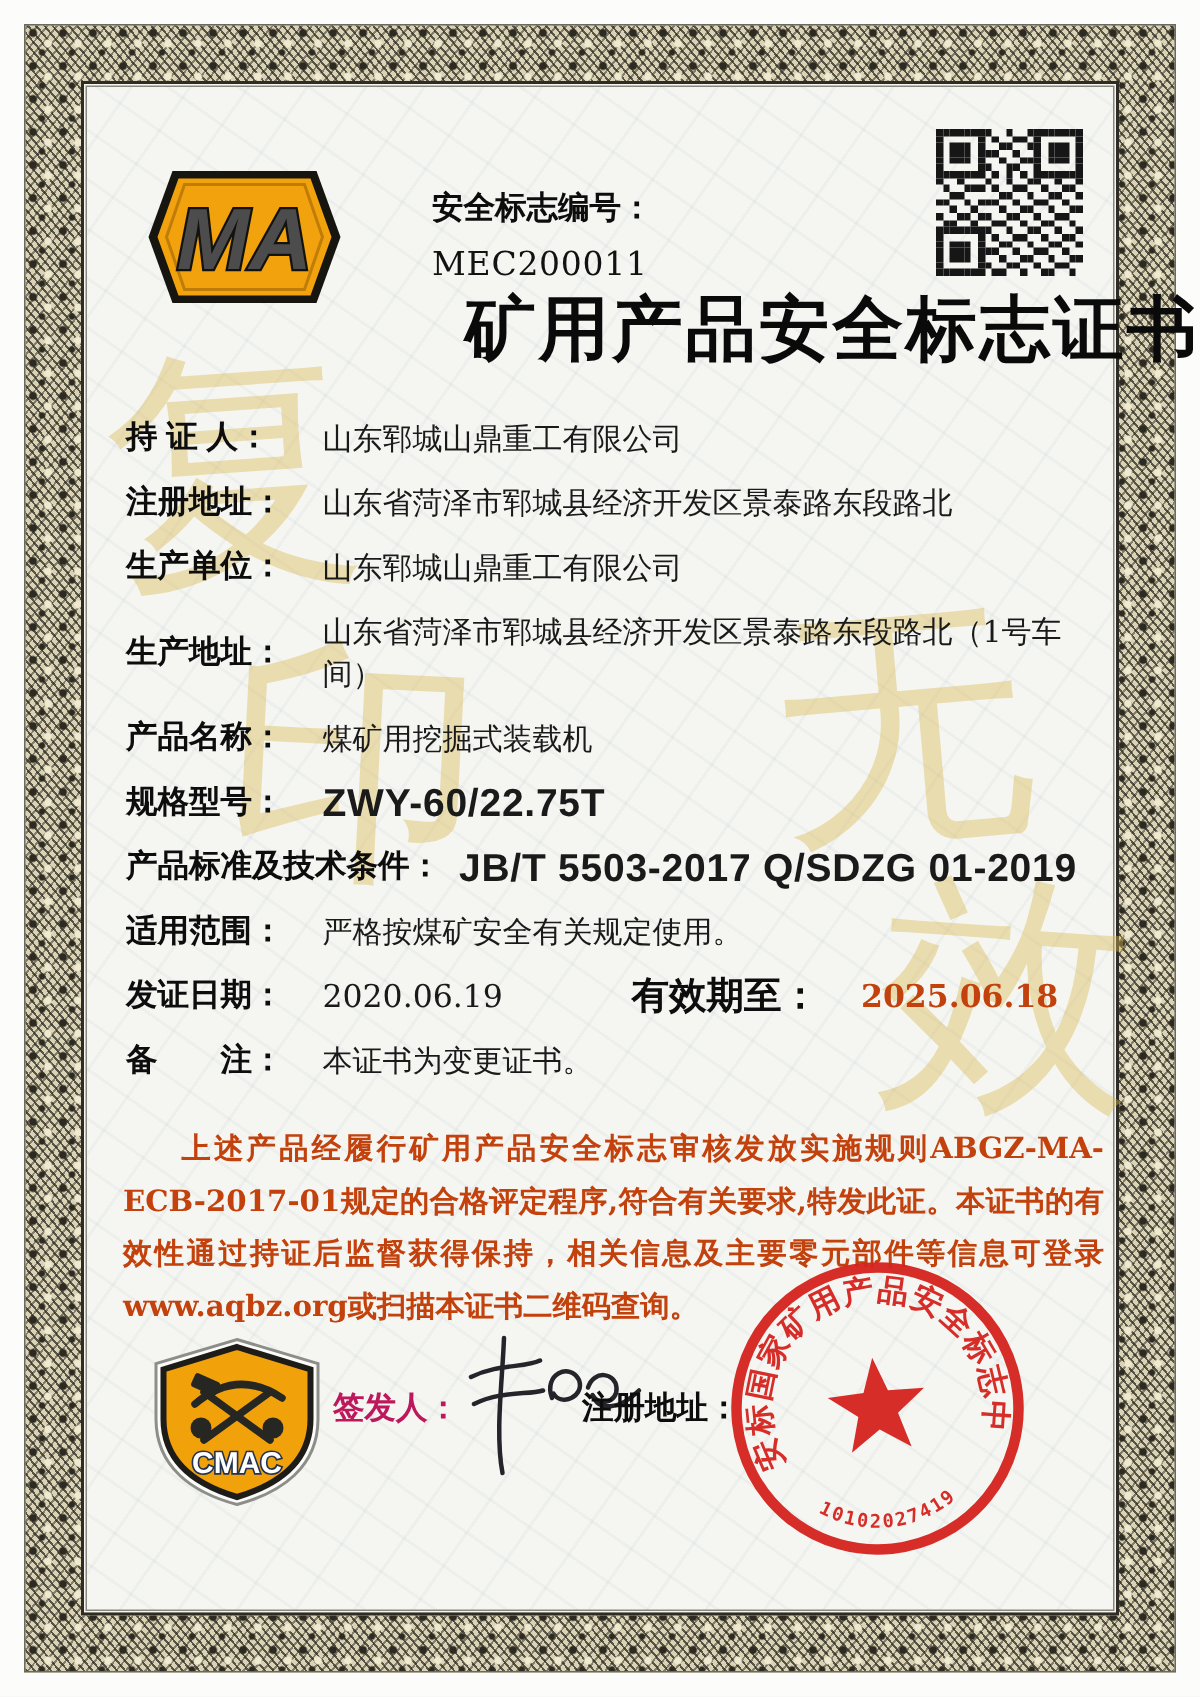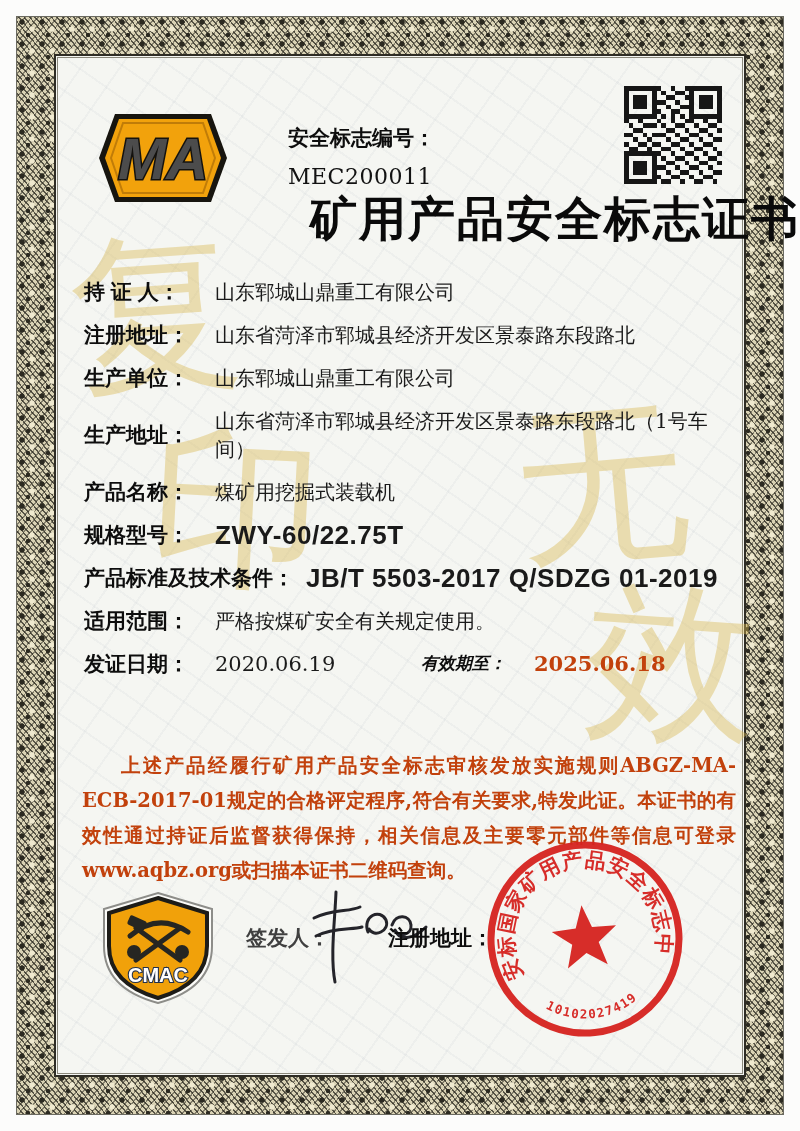--- a/index.html
+++ b/index.html
@@ -49,31 +49,31 @@
     font-size:47px;font-weight:900;letter-spacing:2px;color:#0a0a0a;
   }
   
   .fields{position:absolute;left:84px;top:278px;width:650px;}
   .row{display:flex;align-items:center;margin-bottom:15px;line-height:28px;}
   .row .lbl{flex:0 0 131px;font-size:21px;font-weight:800;color:#0d0d0d;white-space:nowrap;}
   .row.wide-label .lbl{flex:0 0 auto;margin-right:12px;}
   .row .val{flex:1;font-size:20px;font-weight:500;color:#1a1a1a;font-family:"DejaVu Serif",serif;}
   .row .val.latin{font-family:"Liberation Sans",sans-serif;font-weight:700;font-size:26px;letter-spacing:.5px;}
   .row.dates .val{flex:0 0 150px;font-family:"DejaVu Serif",serif;font-weight:400;font-size:21px;}
-  .row.dates .lbl2{margin-left:56px;flex:0 0 auto;font-size:17px;font-weight:800;color:#0d0d0d;font-style:italic;}
+  .row.dates .lbl2{margin-left:56px;flex:0 0 auto;font-size:25px;font-weight:800;color:#0d0d0d;}
   .row.dates .val2{margin-left:28px;font-family:"DejaVu Serif",serif;font-weight:700;font-size:21px;color:#c2410c;}
   
   .statement{
     position:absolute;left:82px;top:748px;width:654px;
     font-size:19.5px;line-height:35px;text-indent:2em;text-align:justify;
     color:#c2410c;font-weight:600;font-family:"DejaVu Serif",serif;
   }
   
   .cmac-logo{position:absolute;left:96px;top:890px;width:124px;height:116px;}
-  .signer-label{position:absolute;left:222px;top:924px;font-size:21px;font-weight:800;color:#404040;margin-left:24px;}
+  .signer-label{position:absolute;left:222px;top:924px;font-size:21px;font-weight:800;color:#be185d;}
   .signature{position:absolute;left:302px;top:878px;width:135px;height:118px;}
   .dept-label{position:absolute;left:388px;top:924px;font-size:21px;font-weight:800;color:#0d0d0d;}
   .seal{position:absolute;left:478px;top:832px;width:214px;height:214px;transform:rotate(-6deg);opacity:.95;}
 </style>
 </head>
 <body>
 
 <div class="frame-band"></div>
 <div class="paper"></div>
 
@@ -571,20 +571,24 @@
   </div>
   <div class="row">
     <span class="lbl">适用范围：</span>
     <span class="val">严格按煤矿安全有关规定使用。</span>
   </div>
   <div class="row dates">
     <span class="lbl">发证日期：</span>
     <span class="val">2020.06.19</span>
     <span class="lbl2">有效期至：</span>
     <span class="val2">2025.06.18</span>
+  </div>
+  <div class="row">
+    <span class="lbl">备　　注：</span>
+    <span class="val">本证书为变更证书。</span>
   </div>
 </div>
 
 <div class="statement">上述产品经履行矿用产品安全标志审核发放实施规则ABGZ-MA-ECB-2017-01规定的合格评定程序,符合有关要求,特发此证。本证书的有效性通过持证后监督获得保持，相关信息及主要零元部件等信息可登录www.aqbz.org或扫描本证书二维码查询。</div>
 
 <svg class="cmac-logo" viewBox="0 0 124 116">
   <path d="M62 3 L116 19 V56 C116 88 92 105 62 113 C32 105 8 88 8 56 V19 Z" fill="#fbfbf8" stroke="#8d8d89" stroke-width="2"></path>
   <path d="M62 8 L111 23 V56 C111 85 89 100 62 108 C35 100 13 85 13 56 V23 Z" fill="#f1a10a" stroke="#1d1c18" stroke-width="4"></path>
   <g stroke="#262622" stroke-width="5" fill="none" stroke-linecap="round">
     <path d="M40 38 L84 70"></path>

